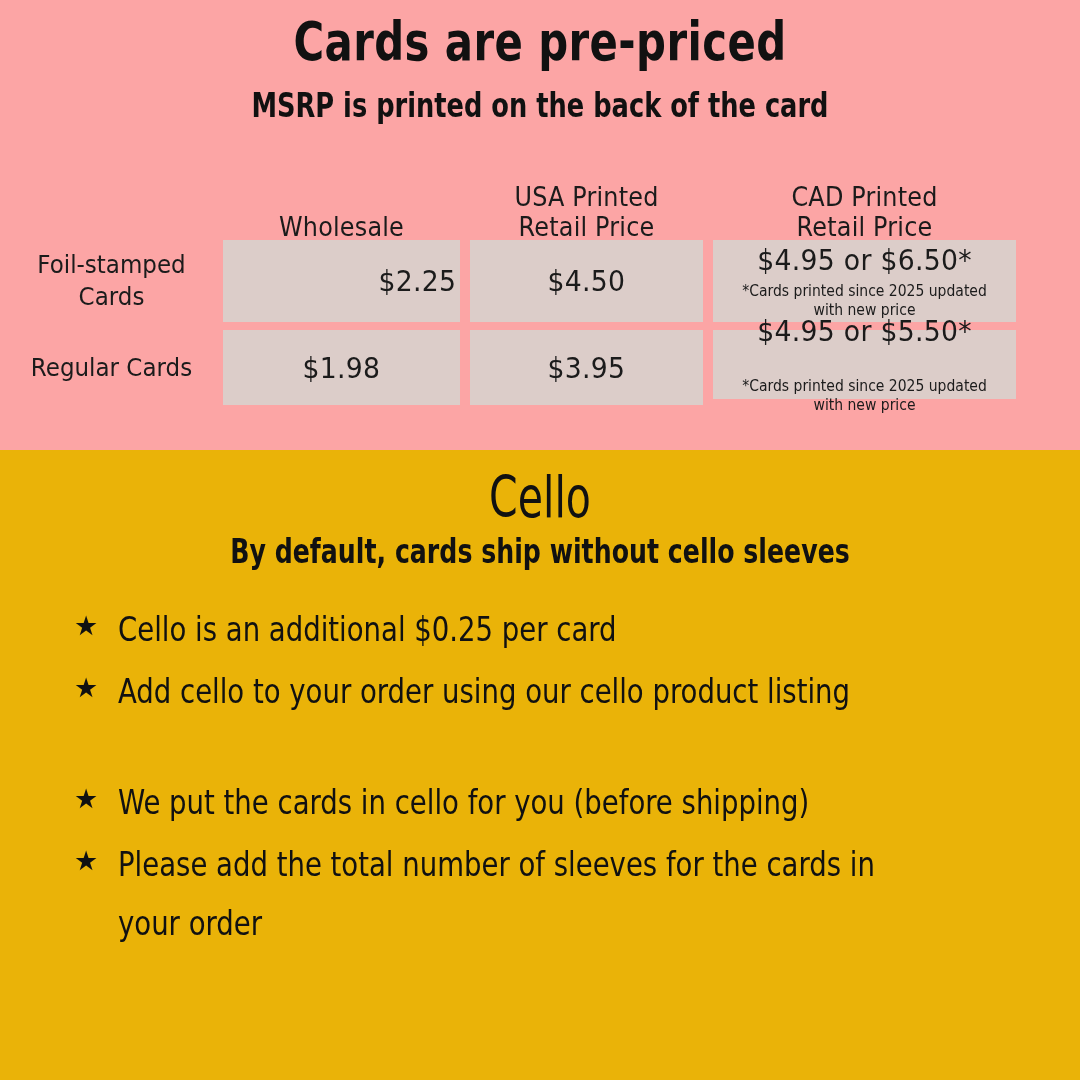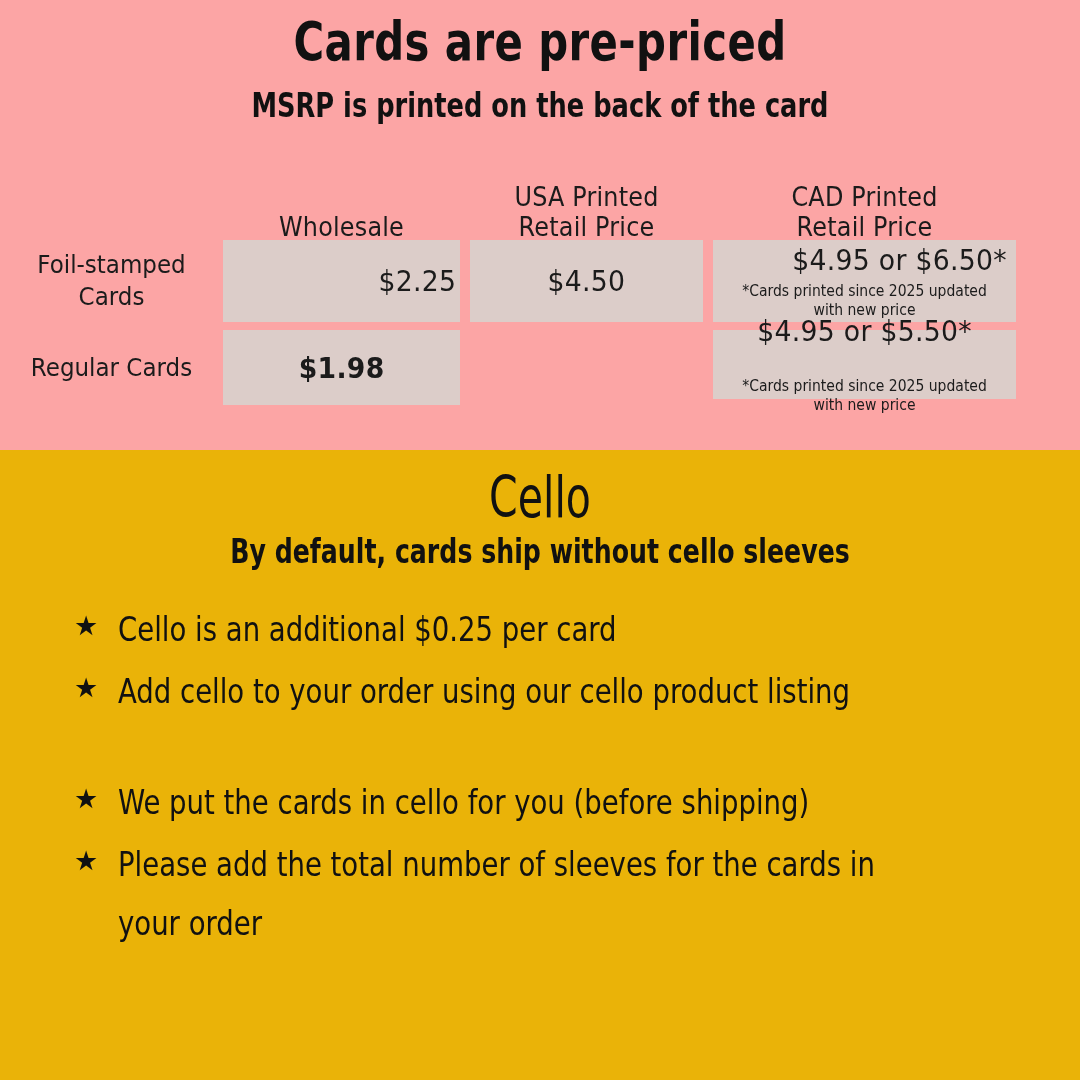--- a/index.html
+++ b/index.html
@@ -121,23 +121,23 @@
     line-height: 1.2;
     margin-top: 5px;
     color: #1b1b1b;
     font-family: "DejaVu Sans", sans-serif;
     transform: scaleX(0.9);
   }
 
   
   #cell-foil-wholesale { left: 223px; width: 237px; top: 80px; height: 82px; align-items: flex-end; }
   #cell-foil-usa       { left: 470px; width: 233px; top: 80px; height: 82px; text-align: center; }
-  #cell-foil-cad       { left: 713px; width: 303px; top: 80px; height: 82px; align-items: flex-end; }
-  
-  #cell-reg-wholesale  { left: 223px; width: 237px; top: 170px; height: 75px; font-weight: bold; }
+  #cell-foil-cad       { left: 713px; width: 303px; top: 80px; height: 82px; }
+  
+  #cell-reg-wholesale  { left: 223px; width: 237px; top: 170px; height: 75px; }
   #cell-reg-usa        { left: 470px; width: 233px; top: 170px; height: 75px; }
   #cell-reg-cad        { left: 713px; width: 303px; top: 170px; height: 69px; gap: 24px; }
 
   
   #cello-section {
     position: relative;
     flex: 1 1 auto;
     background: #eab308;
   }
 
@@ -239,20 +239,23 @@
         <div class="price">$4.50</div>
       </div>
       <div class="cell" id="cell-foil-cad">
         <div class="price">$4.95 or $6.50*</div>
         <div class="note">*Cards printed since 2025 updated with new price</div>
       </div>
 
       <div class="cell" id="cell-reg-wholesale">
         <div class="price">$1.98</div>
       </div>
+      <div class="cell" id="cell-reg-usa">
+        <div class="price">$3.95</div>
+      </div>
       <div class="cell" id="cell-reg-cad">
         <div class="price">$4.95 or $5.50*</div>
         <div class="note">*Cards printed since 2025 updated with new price</div>
       </div>
 
     </div>
   </section>
 
   <section id="cello-section">
 

